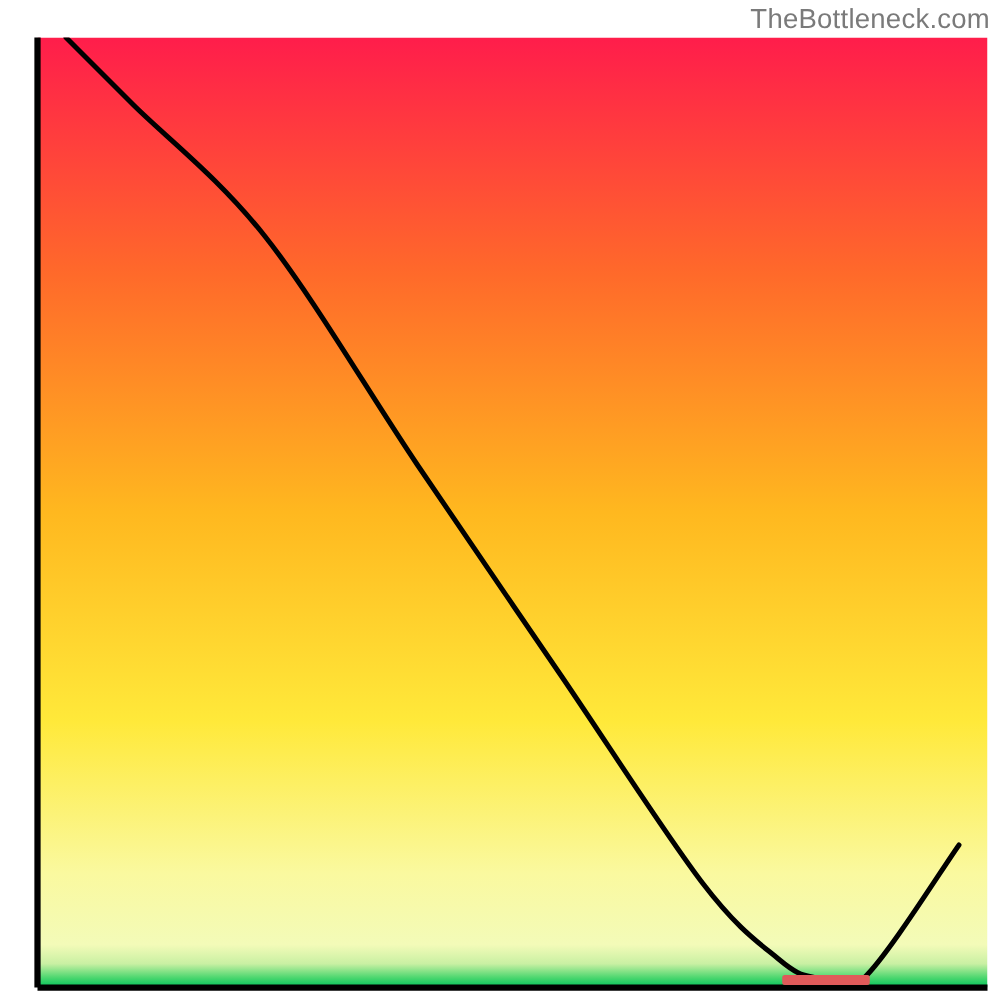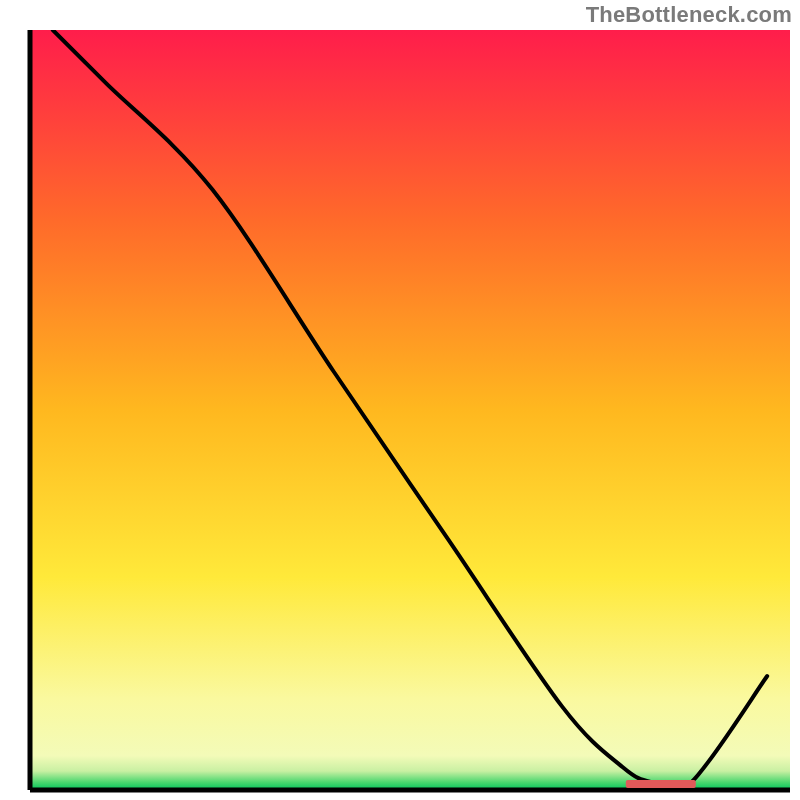--- a/index.html
+++ b/index.html
@@ -14,21 +14,21 @@
   .stage {
     position: relative;
     width: 800px;
     height: 800px;
   }
   .watermark {
     position: absolute;
     top: 2px;
     right: 8px;
     font-size: 22px;
-    font-weight: 700;
+    font-weight: 400;
     color: #7a7a7a;
     letter-spacing: 0.2px;
     z-index: 10;
   }
   svg.plot {
     position: absolute;
     left: 0;
     top: 0;
     width: 800px;
     height: 800px;

